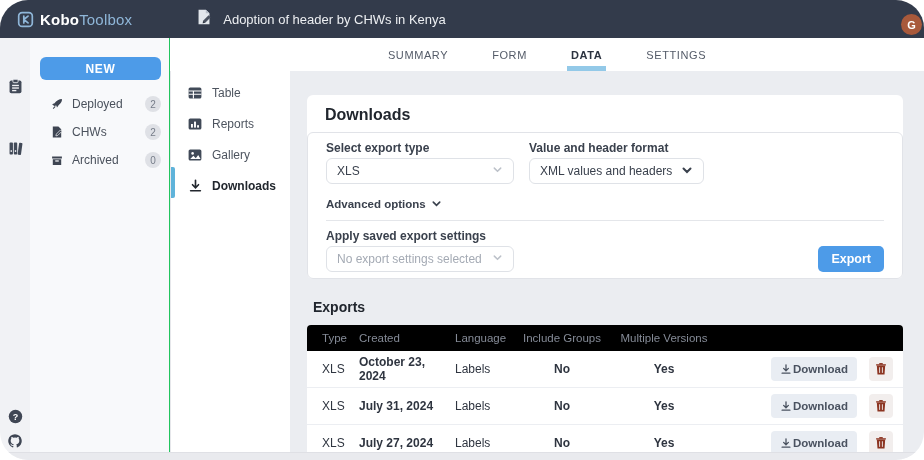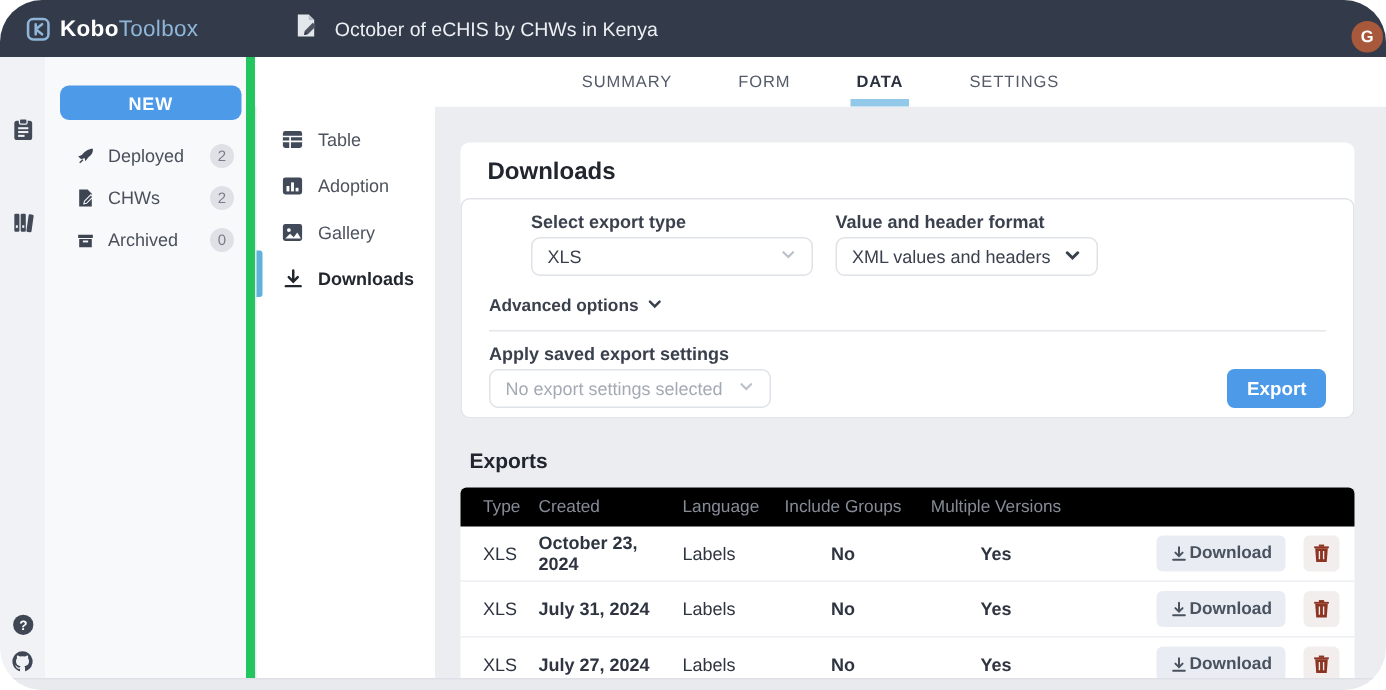--- a/index.html
+++ b/index.html
@@ -26,21 +26,21 @@
     background:#f1f2f5; display:flex; flex-direction:column; align-items:center; }
   .rail .top-icons { display:flex; flex-direction:column; align-items:center;
     gap:44px; margin-top:39px; }
   .rail .spacer { flex:1; }
   .rail .bottom-icons { display:flex; flex-direction:column; align-items:center;
     gap:7px; margin-bottom:10px; }
   .rail-icon { width:18px; height:18px; display:flex; align-items:center; justify-content:center; cursor:pointer; }
 
   
   .projects { position:absolute; top:38px; left:30px; width:140px; bottom:0;
-    background:#f8f9fb; border-right:6px solid #22c55e; }
+    background:#f8f9fb; border-right:1px solid #22c55e; }
   .new-btn { display:block; margin:19px 9px 10px 10px; width:121px; height:23px;
     background:#4d9be8; border:none; border-radius:6px; color:#fff;
     font-family:"Liberation Sans",sans-serif; font-size:12px; font-weight:bold;
     letter-spacing:.6px; cursor:pointer; }
   .proj-item { display:flex; align-items:center; height:28px; padding:0 8px 0 20px;
     cursor:pointer; }
   .proj-item .icon { width:14px; height:14px; margin-right:8px; display:flex;
     align-items:center; justify-content:center; }
   .proj-item .label { flex:1; font-size:12px; color:#4a515c; }
   .badge { width:16px; height:16px; border-radius:50%; background:#dfe1e6;
@@ -67,21 +67,21 @@
   .active-bar { position:absolute; left:0; top:96px; width:4px; height:31px;
     background:#5fb3da; border-radius:0 2px 2px 0; }
 
   
   .main { position:absolute; top:71px; left:290px; right:0; bottom:0;
     background:#ebedf1; padding:24px 21px 0 17px; overflow:hidden; }
 
   .dl-card { background:#fff; border-radius:6px; }
   .dl-card h1 { font-size:16px; font-weight:bold; color:#21262e; padding:11px 18px 8px; }
   .form-box { border:1px solid #e1e3e8; border-radius:6px; padding:6px 18px; }
-  .field-row { display:flex; gap:15px;margin-left:28px; }
+  .field-row { display:flex; gap:15px; }
   .field { display:flex; flex-direction:column; }
   .field .flabel { font-size:12px; font-weight:bold; color:#3a414d; margin:2px 0 3px; }
   .select { height:26px; border:1px solid #dfe2e7; border-radius:6px; background:#fff;
     display:flex; align-items:center; padding:0 10px; font-size:12px; color:#3a414d;
     cursor:pointer; }
   .select .val { flex:1; white-space:nowrap; overflow:hidden; }
   .select .val.placeholder { color:#a4aab4; }
   .w1 { width:188px; } .w2 { width:175px; }
   .adv-row { display:flex; align-items:center; gap:5px; margin-top:11px; cursor:pointer; }
   .adv-row .alabel { font-size:11.5px; font-weight:bold; color:#3a414d; }
@@ -133,21 +133,21 @@
     </div>
     <div class="project-chip">
       <span>
         <svg width="20" height="20" viewBox="0 0 22 22" fill="none">
           <path d="M5 3h8l4 4v12H5z" fill="#e3e7ec"></path>
           <path d="M13 3v4h4" fill="#b9c0ca"></path>
           <path d="M10 15l6-6 2.4 2.4-6 6L9.6 18z" fill="#4b5260"></path>
           <path d="M9.6 18l.8-2.4 1.6 1.6z" fill="#2c333f"></path>
         </svg>
       </span>
-      <span class="project-title">October of eCHIS by CHWs in Kenya</span>
+      <span class="project-title">Adoption of header by CHWs in Kenya</span>
     </div>
     <div class="avatar">G</div>
   </header>
 
   <nav class="rail">
     <div class="top-icons">
       <span class="rail-icon">
         <svg width="17" height="17" viewBox="0 0 20 20" fill="#424a58">
           <rect x="3" y="3" width="14" height="15" rx="2"></rect>
           <rect x="7" y="1.5" width="6" height="4" rx="1" fill="#424a58" stroke="#f1f2f5"></rect>
@@ -238,21 +238,21 @@
       </div>
       <div class="nav-item">
         <span class="nicon">
           <svg width="16" height="16" viewBox="0 0 20 20">
             <rect x="2" y="3" width="16" height="14" rx="2" fill="#414a58"></rect>
             <rect x="5" y="10" width="2.4" height="4.5" fill="#fff"></rect>
             <rect x="8.8" y="7" width="2.4" height="7.5" fill="#fff"></rect>
             <rect x="12.6" y="11.5" width="2.4" height="3" fill="#fff"></rect>
           </svg>
         </span>
-        <span class="nlabel">Adoption</span>
+        <span class="nlabel">Reports</span>
       </div>
       <div class="nav-item">
         <span class="nicon">
           <svg width="16" height="16" viewBox="0 0 20 20">
             <rect x="2" y="3" width="16" height="14" rx="2" fill="#414a58"></rect>
             <circle cx="7" cy="8" r="1.6" fill="#fff"></circle>
             <path d="M4 15l4-4 3 3 3-4 3 5z" fill="#fff"></path>
           </svg>
         </span>
         <span class="nlabel">Gallery</span>

